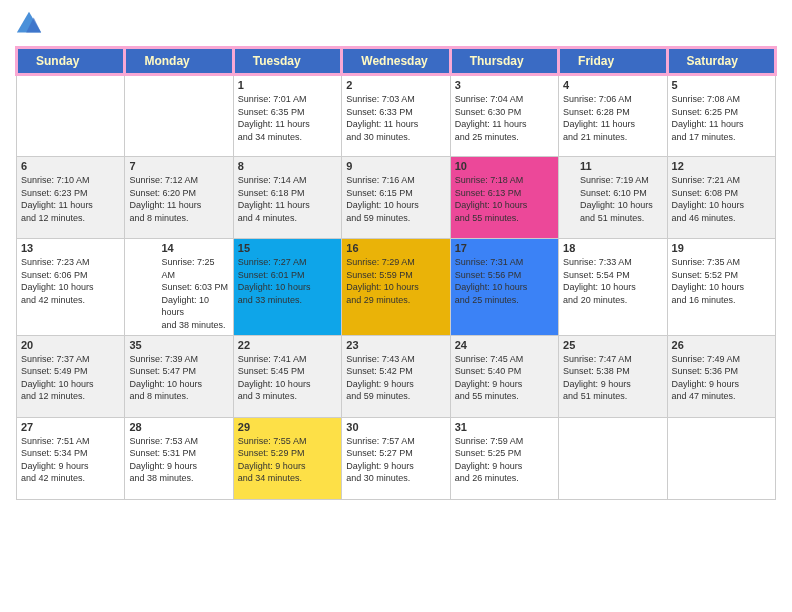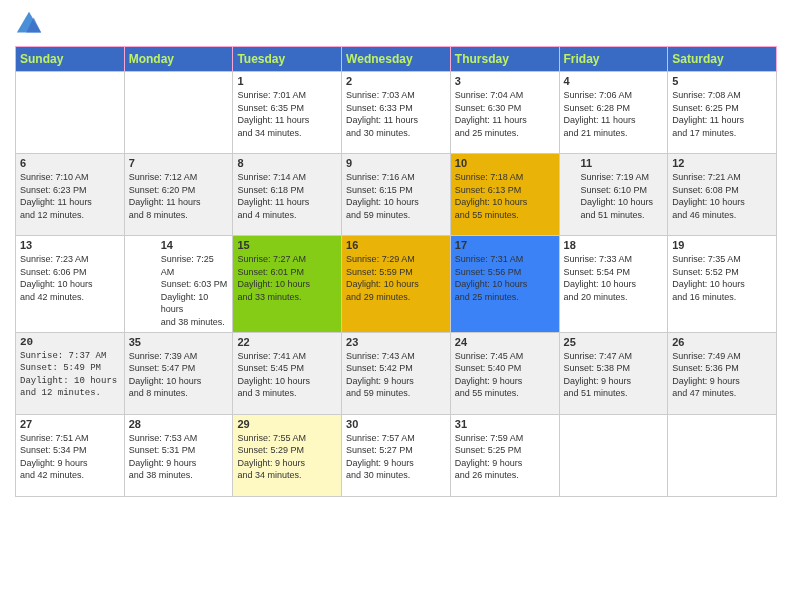--- a/index.html
+++ b/index.html
@@ -52,26 +52,26 @@
       font-size: 14px;
       color: #555;
     }
     .calendar {
       width: 100%;
       border-collapse: collapse;
       border: 1px solid #ccc;
     }
     .calendar th {
       background: #3a6bc4;
-      color: #bef264;
+      color: #fef9c3;
       font-size: 12px;
       font-weight: bold;
-      padding: 5px 4px;
+      padding: 5px 18px;
       text-align: left;
-      border: 1px solid #f9a8d4;
+      border: 3px solid #f9a8d4;
     }
     .calendar td {
       border: 1px solid #ccc;
       vertical-align: top;
       padding: 3px 4px;
       width: calc(100% / 7);
       height: 82px;
       font-size: 9.5px;
       color: #333;
       background: #fff;
@@ -165,21 +165,21 @@
             <div class="cell-content"><span>Sunrise: 7:12 AM</span><br><span>Sunset: 6:20 PM</span><br><span>Daylight: 11 hours</span><br><span>and 8 minutes.</span></div>
           </td>
           <td style="background: rgb(240, 240, 240);">
             <span class="day-num">8</span>
             <div class="cell-content"><span>Sunrise: 7:14 AM</span><br><span>Sunset: 6:18 PM</span><br><span>Daylight: 11 hours</span><br><span>and 4 minutes.</span></div>
           </td>
           <td style="background: rgb(240, 240, 240);">
             <span class="day-num">9</span>
             <div class="cell-content"><span>Sunrise: 7:16 AM</span><br><span>Sunset: 6:15 PM</span><br><span>Daylight: 10 hours</span><br><span>and 59 minutes.</span></div>
           </td>
-          <td style="background: #eab308;">
+          <td style="background: #ec4899;">
             <span class="day-num">10</span>
             <div class="cell-content"><span>Sunrise: 7:18 AM</span><br><span>Sunset: 6:13 PM</span><br><span>Daylight: 10 hours</span><br><span>and 55 minutes.</span></div>
           </td>
           <td style="background: rgb(240, 240, 240); padding-left: 21px;">
             <span class="day-num">11</span>
             <div class="cell-content"><span>Sunrise: 7:19 AM</span><br><span>Sunset: 6:10 PM</span><br><span>Daylight: 10 hours</span><br><span>and 51 minutes.</span></div>
           </td>
           <td style="background: rgb(240, 240, 240);">
             <span class="day-num">12</span>
             <div class="cell-content"><span>Sunrise: 7:21 AM</span><br><span>Sunset: 6:08 PM</span><br><span>Daylight: 10 hours</span><br><span>and 46 minutes.</span></div>
@@ -187,21 +187,21 @@
         </tr>
         <tr>
           <td style="background: rgb(255, 255, 255);">
             <span class="day-num">13</span>
             <div class="cell-content"><span>Sunrise: 7:23 AM</span><br><span>Sunset: 6:06 PM</span><br><span>Daylight: 10 hours</span><br><span>and 42 minutes.</span></div>
           </td>
           <td style="background: rgb(255, 255, 255); padding-left: 36px;">
             <span class="day-num">14</span>
             <div class="cell-content"><span>Sunrise: 7:25 AM</span><br><span>Sunset: 6:03 PM</span><br><span>Daylight: 10 hours</span><br><span>and 38 minutes.</span></div>
           </td>
-          <td style="background: #84cc16;">
+          <td style="background: #0ea5e9;">
             <span class="day-num">15</span>
             <div class="cell-content"><span>Sunrise: 7:27 AM</span><br><span>Sunset: 6:01 PM</span><br><span>Daylight: 10 hours</span><br><span>and 33 minutes.</span></div>
           </td>
           <td style="background: #eab308;">
             <span class="day-num">16</span>
             <div class="cell-content"><span>Sunrise: 7:29 AM</span><br><span>Sunset: 5:59 PM</span><br><span>Daylight: 10 hours</span><br><span>and 29 minutes.</span></div>
           </td>
           <td style="background: #3b82f6;">
             <span class="day-num">17</span>
             <div class="cell-content"><span>Sunrise: 7:31 AM</span><br><span>Sunset: 5:56 PM</span><br><span>Daylight: 10 hours</span><br><span>and 25 minutes.</span></div>
@@ -209,21 +209,21 @@
           <td style="background: rgb(255, 255, 255);">
             <span class="day-num">18</span>
             <div class="cell-content"><span>Sunrise: 7:33 AM</span><br><span>Sunset: 5:54 PM</span><br><span>Daylight: 10 hours</span><br><span>and 20 minutes.</span></div>
           </td>
           <td style="background: rgb(255, 255, 255);">
             <span class="day-num">19</span>
             <div class="cell-content"><span>Sunrise: 7:35 AM</span><br><span>Sunset: 5:52 PM</span><br><span>Daylight: 10 hours</span><br><span>and 16 minutes.</span></div>
           </td>
         </tr>
         <tr>
-          <td style="background: rgb(240, 240, 240); font-family: Liberation Mono, monospace;">
+          <td style="background: rgb(240, 240, 240);">
             <span class="day-num">20</span>
             <div class="cell-content"><span>Sunrise: 7:37 AM</span><br><span>Sunset: 5:49 PM</span><br><span>Daylight: 10 hours</span><br><span>and 12 minutes.</span></div>
           </td>
           <td style="background: rgb(240, 240, 240);">
             <span class="day-num">35</span>
             <div class="cell-content"><span>Sunrise: 7:39 AM</span><br><span>Sunset: 5:47 PM</span><br><span>Daylight: 10 hours</span><br><span>and 8 minutes.</span></div>
           </td>
           <td style="background: rgb(240, 240, 240);">
             <span class="day-num">22</span>
             <div class="cell-content"><span>Sunrise: 7:41 AM</span><br><span>Sunset: 5:45 PM</span><br><span>Daylight: 10 hours</span><br><span>and 3 minutes.</span></div>
@@ -247,21 +247,21 @@
         </tr>
         <tr>
           <td style="background: rgb(255, 255, 255);">
             <span class="day-num">27</span>
             <div class="cell-content"><span>Sunrise: 7:51 AM</span><br><span>Sunset: 5:34 PM</span><br><span>Daylight: 9 hours</span><br><span>and 42 minutes.</span></div>
           </td>
           <td style="background: rgb(255, 255, 255); border-radius: 12px;">
             <span class="day-num">28</span>
             <div class="cell-content"><span>Sunrise: 7:53 AM</span><br><span>Sunset: 5:31 PM</span><br><span>Daylight: 9 hours</span><br><span>and 38 minutes.</span></div>
           </td>
-          <td style="background: #fef9c3;">
+          <td style="background: #fde047;">
             <span class="day-num">29</span>
             <div class="cell-content"><span>Sunrise: 7:55 AM</span><br><span>Sunset: 5:29 PM</span><br><span>Daylight: 9 hours</span><br><span>and 34 minutes.</span></div>
           </td>
           <td style="background: rgb(255, 255, 255);">
             <span class="day-num">30</span>
             <div class="cell-content"><span>Sunrise: 7:57 AM</span><br><span>Sunset: 5:27 PM</span><br><span>Daylight: 9 hours</span><br><span>and 30 minutes.</span></div>
           </td>
           <td style="background: rgb(255, 255, 255);">
             <span class="day-num">31</span>
             <div class="cell-content"><span>Sunrise: 7:59 AM</span><br><span>Sunset: 5:25 PM</span><br><span>Daylight: 9 hours</span><br><span>and 26 minutes.</span></div>

